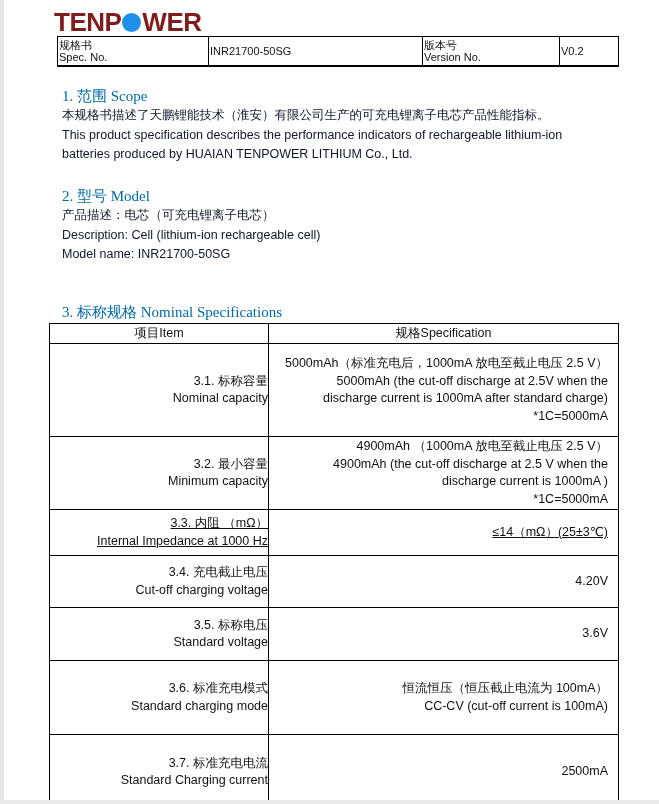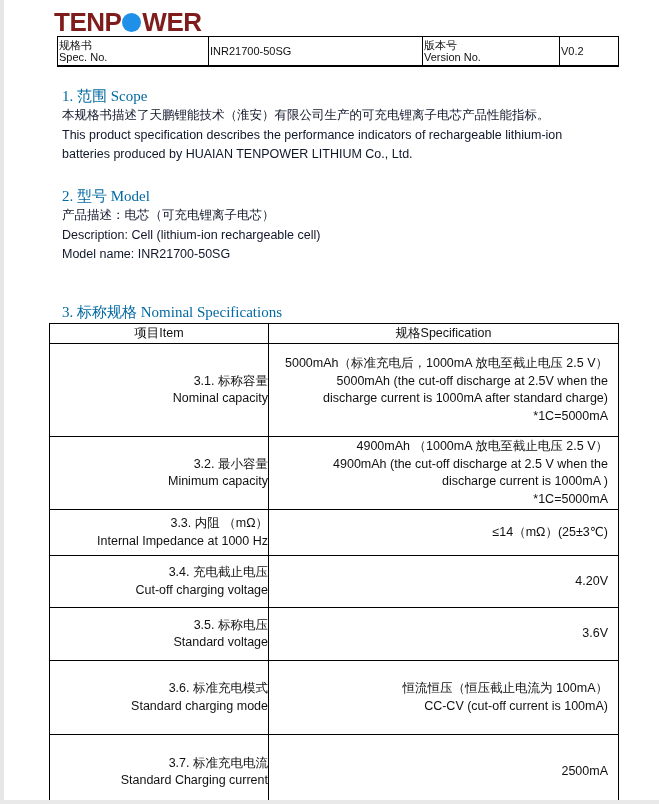--- a/index.html
+++ b/index.html
@@ -123,21 +123,21 @@
     <td class="item">
       <div>3.2.  最小容量</div>
       <div>Minimum capacity</div>
     </td>
     <td class="spec">
       <div>4900mAh  （1000mA 放电至截止电压 2.5 V）</div>
       <div>4900mAh (the cut-off discharge at 2.5 V when the discharge current is 1000mA )</div>
       <div>*1C=5000mA</div>
     </td>
   </tr>
-  <tr style="height:46px;">
+  <tr style="height:46px;text-decoration:underline;">
     <td class="item">
       <div>3.3.  内阻  （mΩ）</div>
       <div>Internal Impedance at 1000 Hz</div>
     </td>
     <td class="spec">
       <div>≤14（mΩ）(25±3℃)</div>
     </td>
   </tr>
   <tr style="height:52px;">
     <td class="item">

